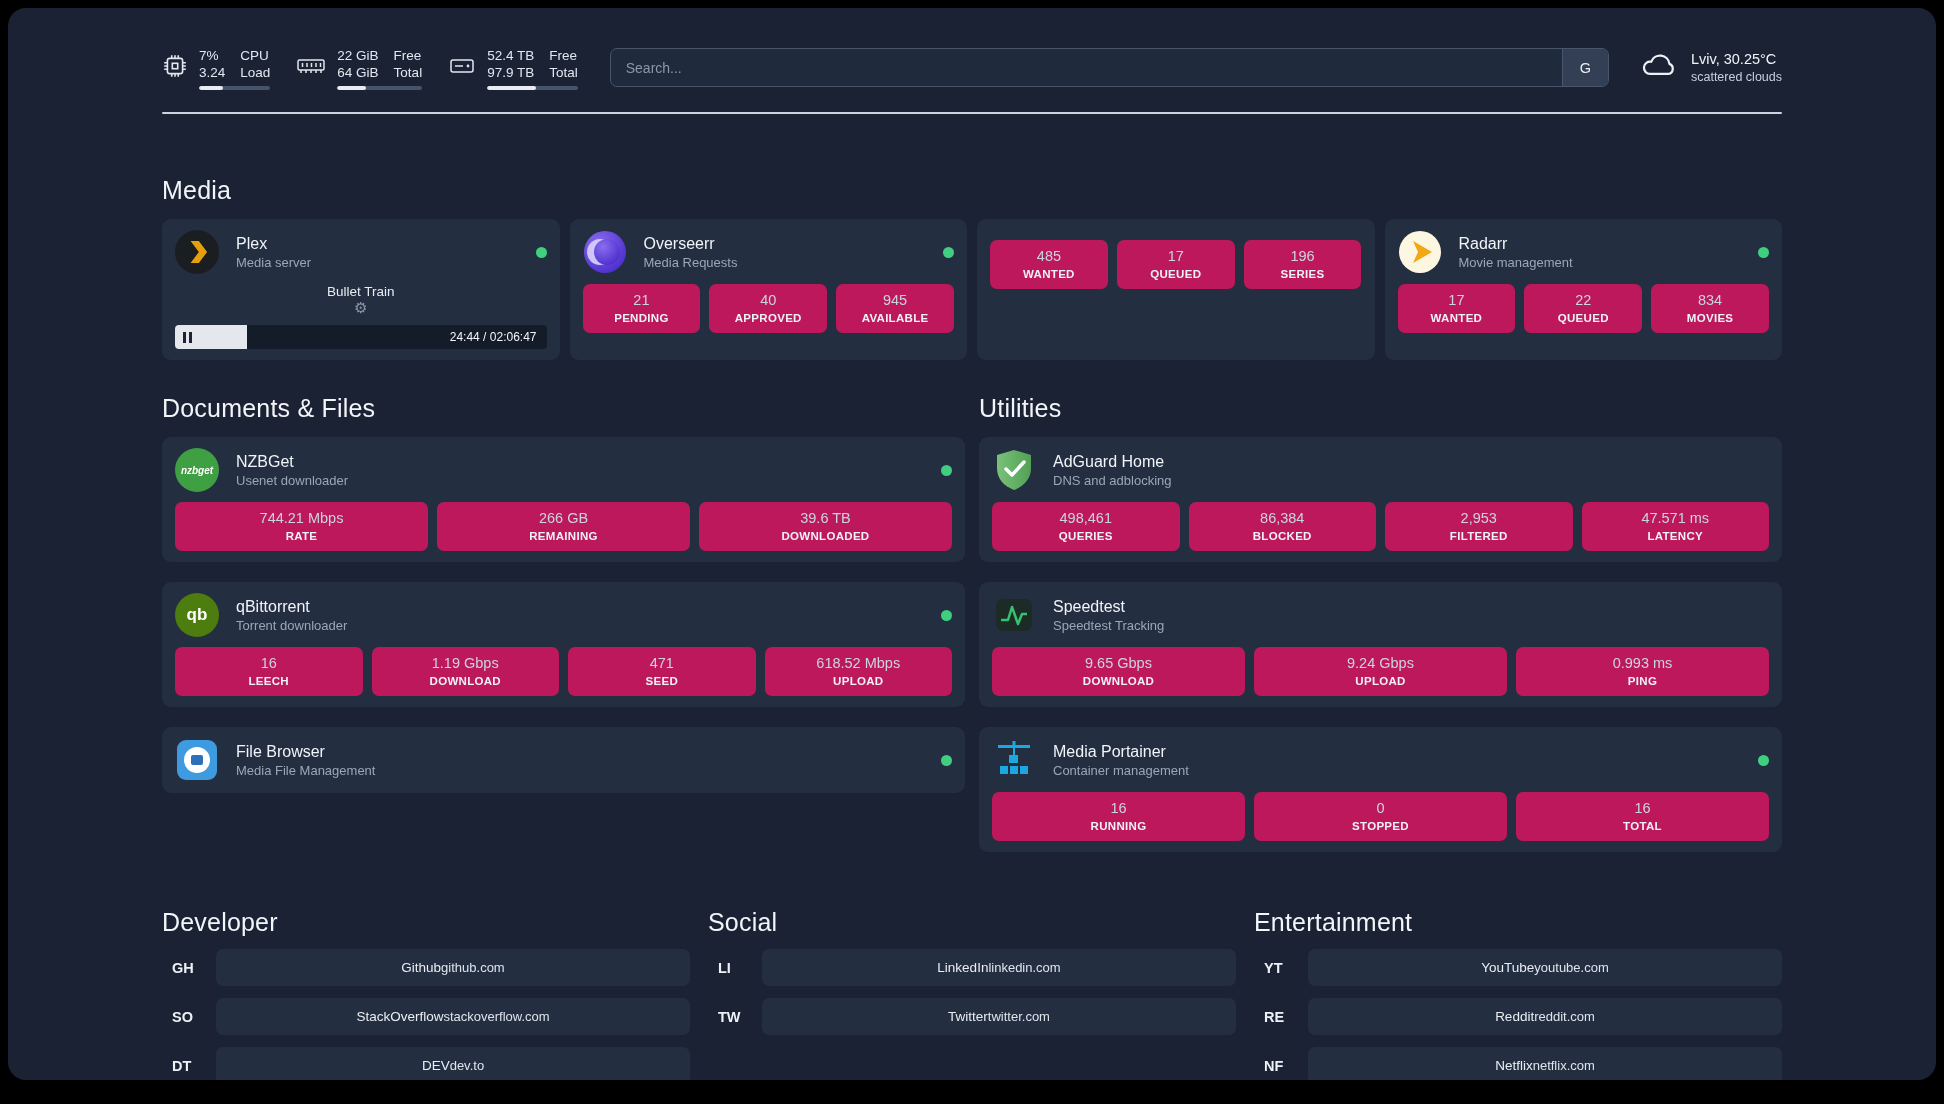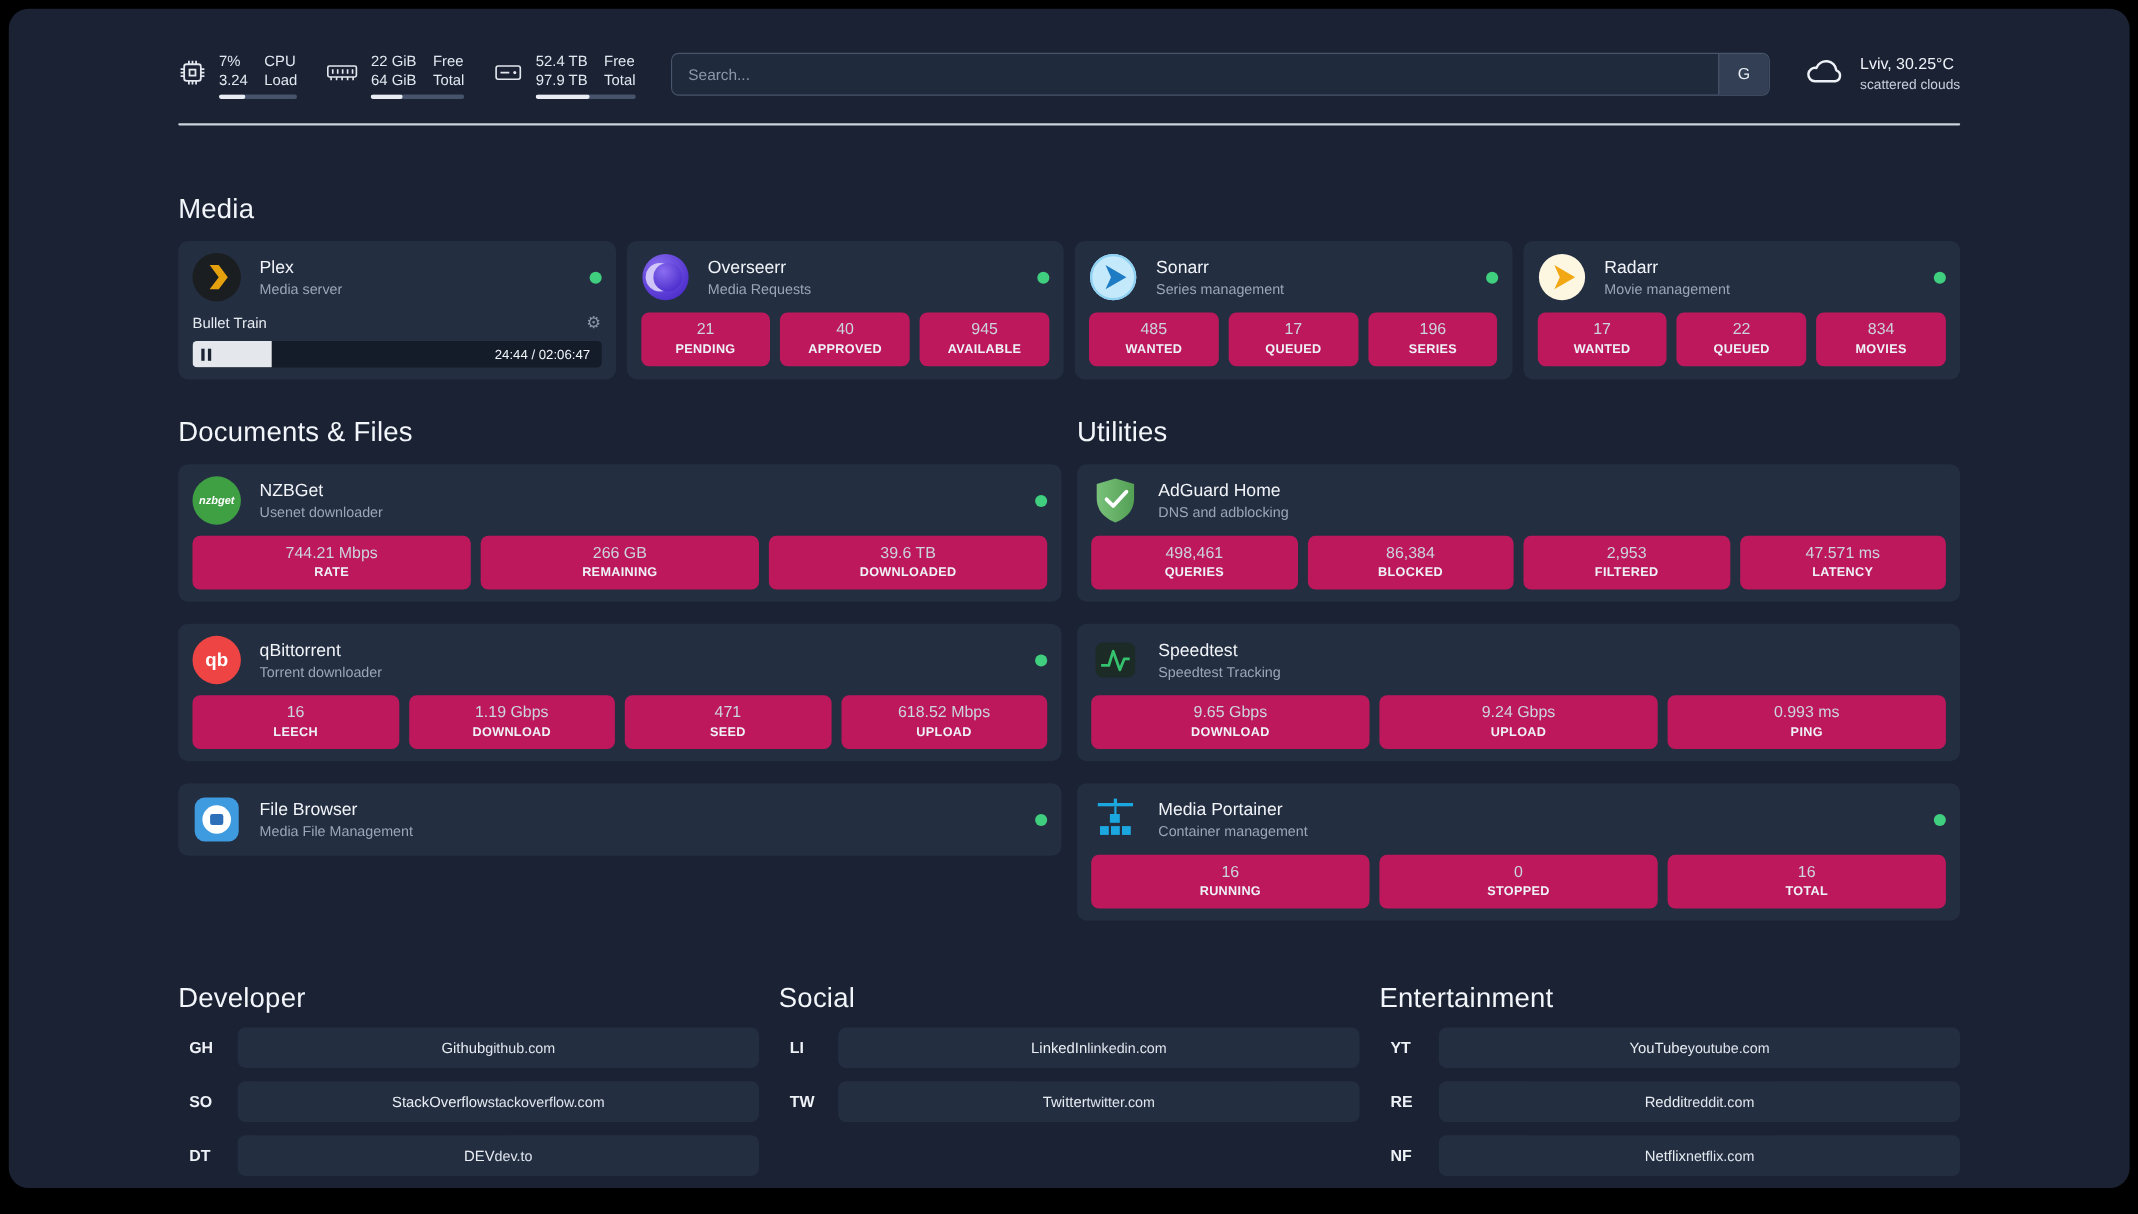--- a/index.html
+++ b/index.html
@@ -35,21 +35,21 @@
   .app-icon.round { border-radius:50%; }
   .app-name { font-size:16px; font-weight:500; color:#f1f4f8; line-height:19px; }
   .app-desc { font-size:13px; color:#9ba6b6; margin-top:2px; }
   .dot { margin-left:auto; width:11px; height:11px; border-radius:50%; background:#3fcf7f; flex:none; }
   .stats { display:flex; gap:9px; margin-top:10px; }
   .stat { flex:1; background:#be185d; border-radius:7px; padding:8px 4px; text-align:center; }
   .stat-value { font-size:14.5px; color:#ccd4df; line-height:17px; }
   .stat-label { font-size:11.5px; font-weight:bold; color:#eef2f7; margin-top:3px; letter-spacing:.3px; line-height:13px; }
 
   
-  .plex-media-row { display:flex; align-items:center; justify-content:space-between; margin-top:10px; font-size:13.5px; color:#e7ecf2; }
+  .plex-media-row { display:flex; align-items:center; justify-content:space-between; margin-top:10px; font-size:13.5px; color:#e7ecf2;flex-direction:column; }
   .gear { color:#8b95a6; font-size:15px; cursor:pointer; }
   .plex-progress { position:relative; margin-top:8px; height:24px; background:#141b29; border-radius:4px; overflow:hidden; display:flex; align-items:center; }
   .plex-fill { position:absolute; left:0; top:0; bottom:0; background:#e4e8ec; }
   .pause { position:relative; display:flex; gap:3px; margin-left:8px; cursor:pointer; }
   .pause i { width:3px; height:11px; background:#1c2433; display:block; }
   .plex-time { position:relative; margin-left:auto; padding-right:10px; font-size:12px; color:#f2f5f9; }
 
   
   .two-col { display:flex; gap:14px; margin-top:34px; }
   .col { flex:1; min-width:0; }
@@ -229,34 +229,20 @@
               <div class="stat-label">APPROVED</div>
             </div>
             <div class="stat">
               <div class="stat-value">945</div>
               <div class="stat-label">AVAILABLE</div>
             </div>
           </div>
         </div>
 
         <div class="card">
-          <div class="card-head">
-            <span class="app-icon">
-              <svg width="44" height="44" viewBox="0 0 44 44">
-                <circle cx="22" cy="22" r="21" fill="#c4e9fb"></circle>
-                <circle cx="22" cy="22" r="20" fill="none" stroke="#8fd1f2" stroke-width="2"></circle>
-                <polygon points="15,11 34,22 15,33 20,22" fill="#1e7cc4"></polygon>
-              </svg>
-            </span>
-            <div>
-              <div class="app-name">Sonarr</div>
-              <div class="app-desc">Series management</div>
-            </div>
-            <span class="dot"></span>
-          </div>
           <div class="stats">
             <div class="stat">
               <div class="stat-value">485</div>
               <div class="stat-label">WANTED</div>
             </div>
             <div class="stat">
               <div class="stat-value">17</div>
               <div class="stat-label">QUEUED</div>
             </div>
             <div class="stat">
@@ -326,21 +312,21 @@
             </div>
             <div class="stat">
               <div class="stat-value">39.6 TB</div>
               <div class="stat-label">DOWNLOADED</div>
             </div>
           </div>
         </div>
 
         <div class="card">
           <div class="card-head">
-            <span class="app-icon round" style="background:#ef4444">
+            <span class="app-icon round" style="background:#4d7c0f">
               <span style="color:#fff;font-size:17px;font-weight:bold">qb</span>
             </span>
             <div>
               <div class="app-name">qBittorrent</div>
               <div class="app-desc">Torrent downloader</div>
             </div>
             <span class="dot"></span>
           </div>
           <div class="stats">
             <div class="stat">

